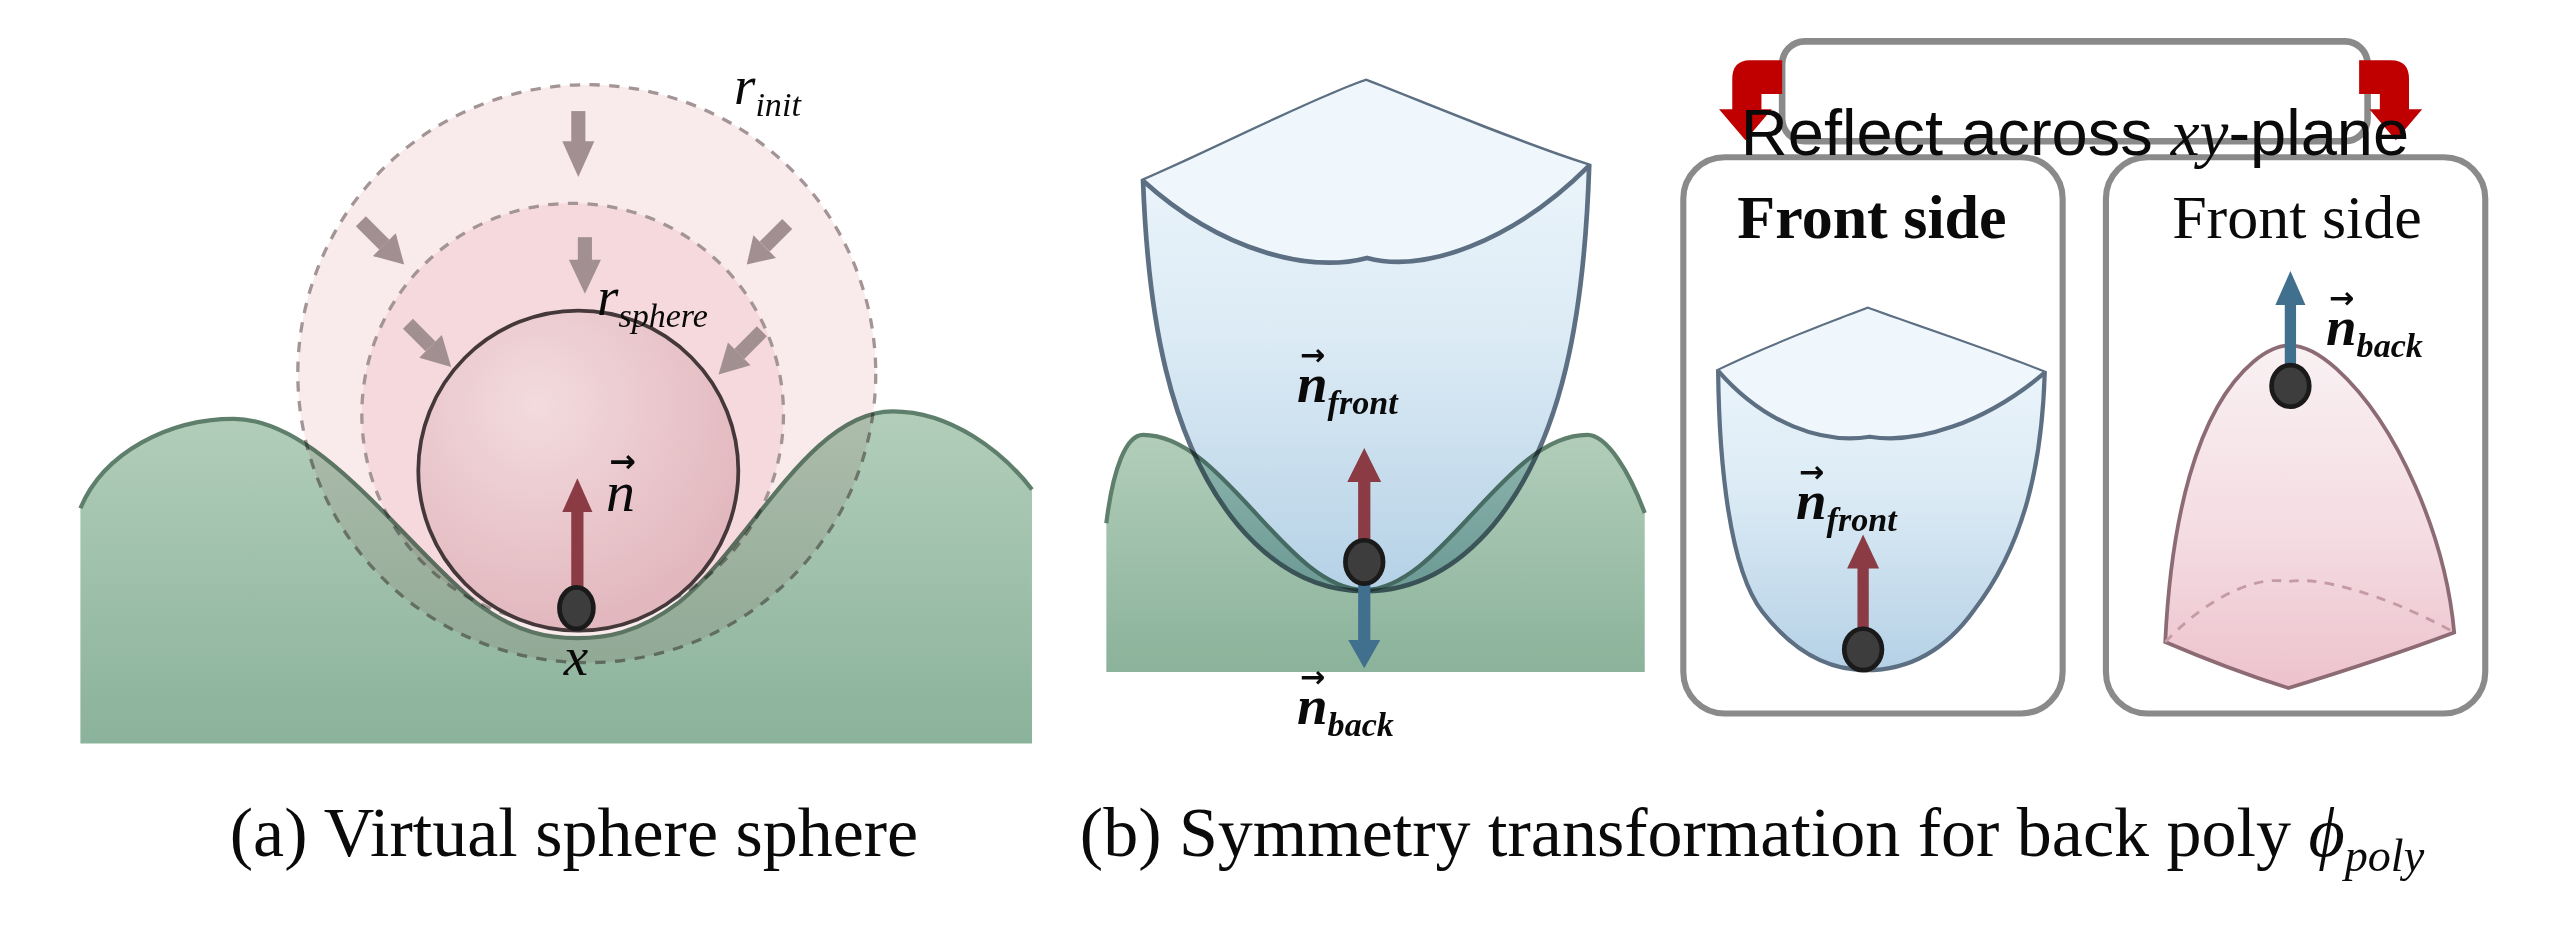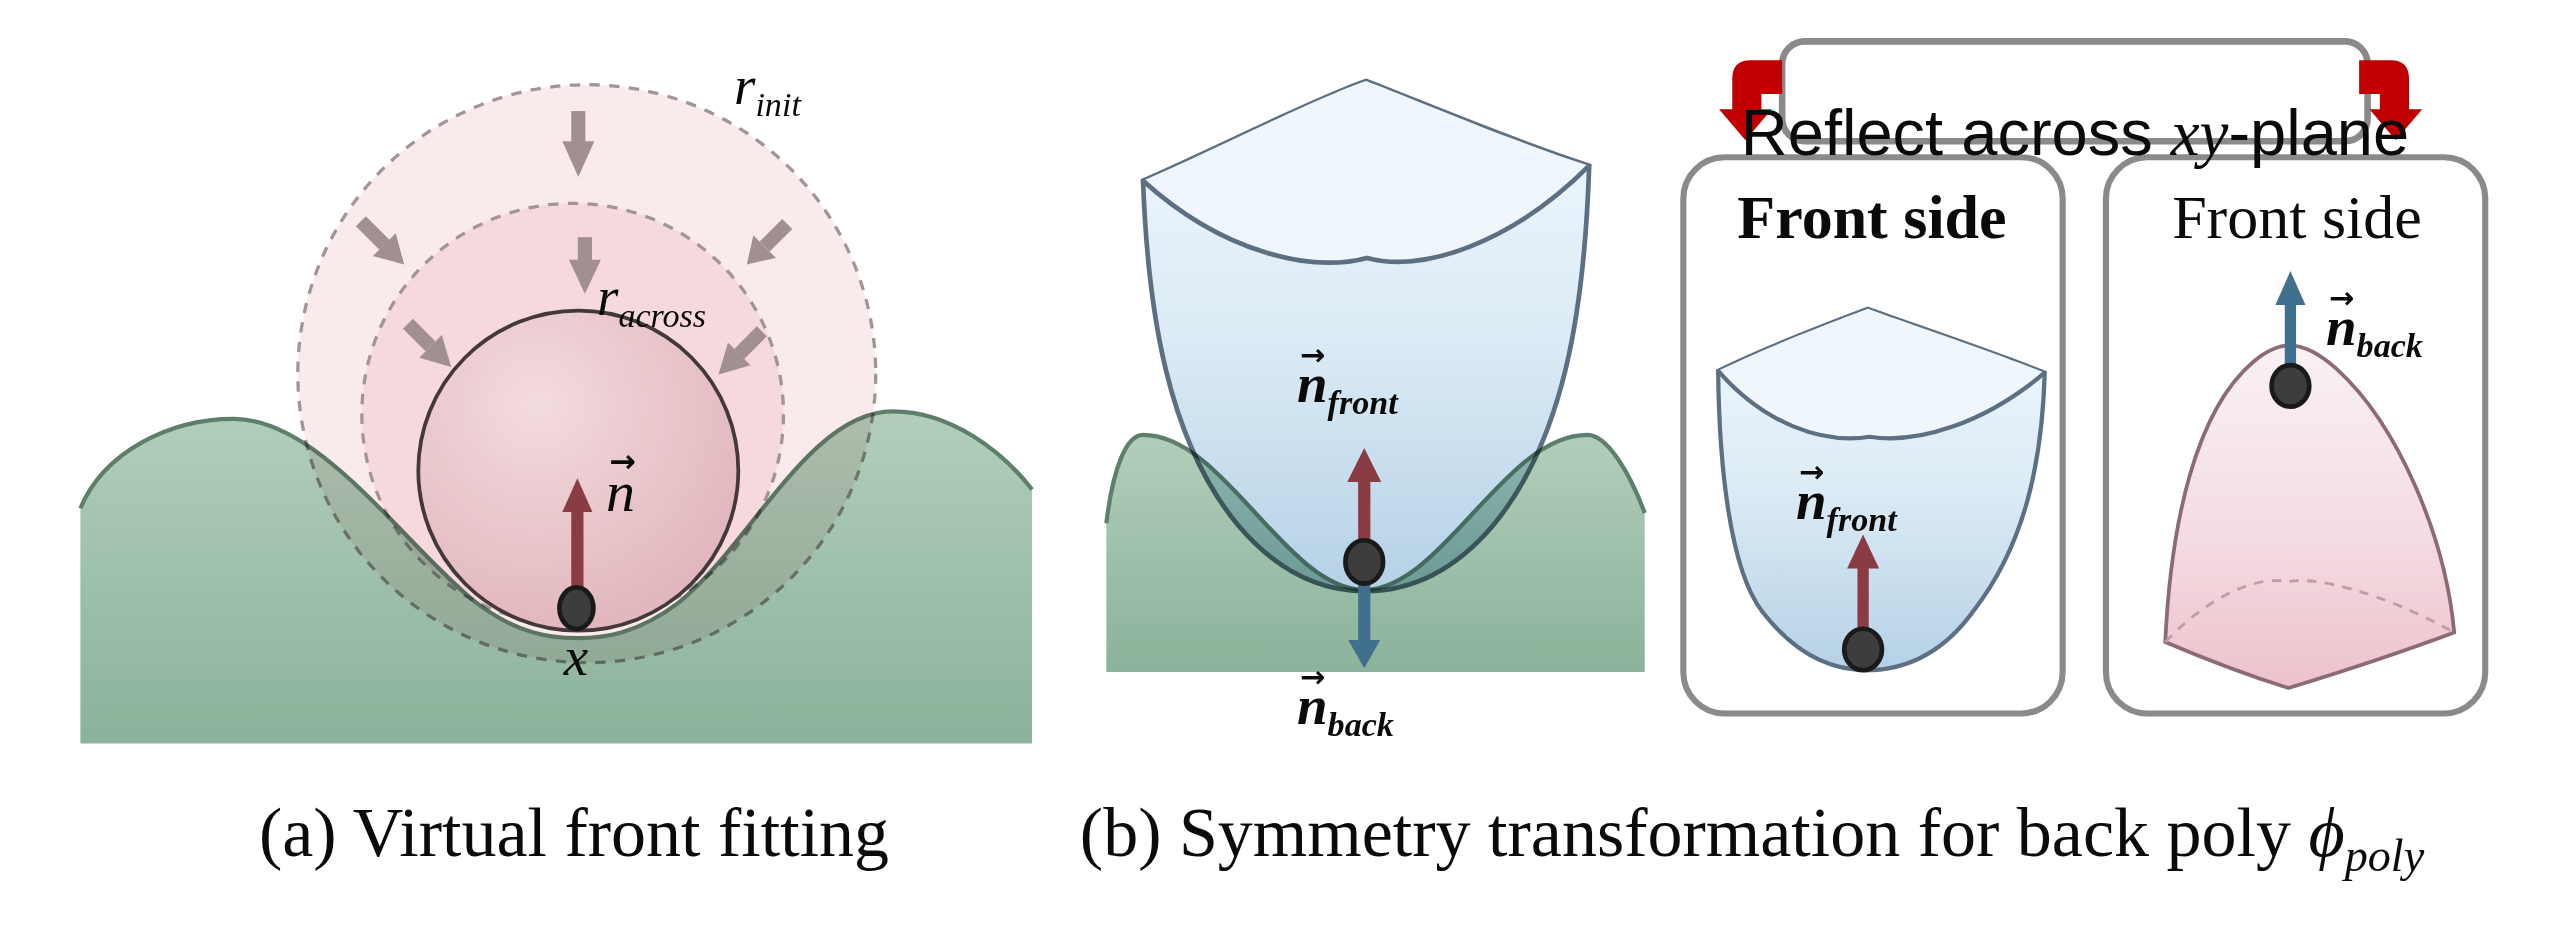--- a/index.html
+++ b/index.html
@@ -136,31 +136,31 @@
     <line x1="2433" y1="392" x2="2433" y2="322" stroke="#41708e" stroke-width="12"></line>
     <polygon points="2417,324 2449,324 2433,288" fill="#41708e"></polygon>
     <ellipse cx="2433" cy="410" rx="20" ry="22" fill="#3d3d3d" stroke="#1a1a1a" stroke-width="5"></ellipse>
   </svg>
 
   <div class="lbl math-label serif" style="left:734px;top:58px;">
     <span class="it">r</span><sub>init</sub>
   </div>
 
   <div class="lbl math-label serif" style="left:597px;top:269px;">
-    <span class="it">r</span><sub>across</sub>
+    <span class="it">r</span><sub>sphere</sub>
   </div>
 
   <div class="lbl vec vec-a serif" style="left:606px;top:463px;">
     <span class="arr">→</span>
     <span class="base">n</span>
   </div>
 
   <div class="lbl math-label serif it centered" style="left:576px;top:629px;">x</div>
 
-  <div class="lbl caption serif centered" style="left:574px;top:798px;">(a) Virtual front fitting</div>
+  <div class="lbl caption serif centered" style="left:574px;top:798px;">(a) Virtual sphere sphere</div>
 
   <div class="lbl caption serif centered" style="left:1752px;top:798px;">
     <span>(b) Symmetry transformation for back poly </span><span class="it">ϕ</span><sub>poly</sub>
   </div>
 
   <div class="lbl reflect-label sans centered" style="left:2075px;top:68px;">
     <span>Reflect across </span><span class="serif it">xy</span><span>-plane</span>
   </div>
 
   <div class="lbl panel-title serif centered" style="left:1872px;top:186px;font-weight:bold;">Front side</div>

